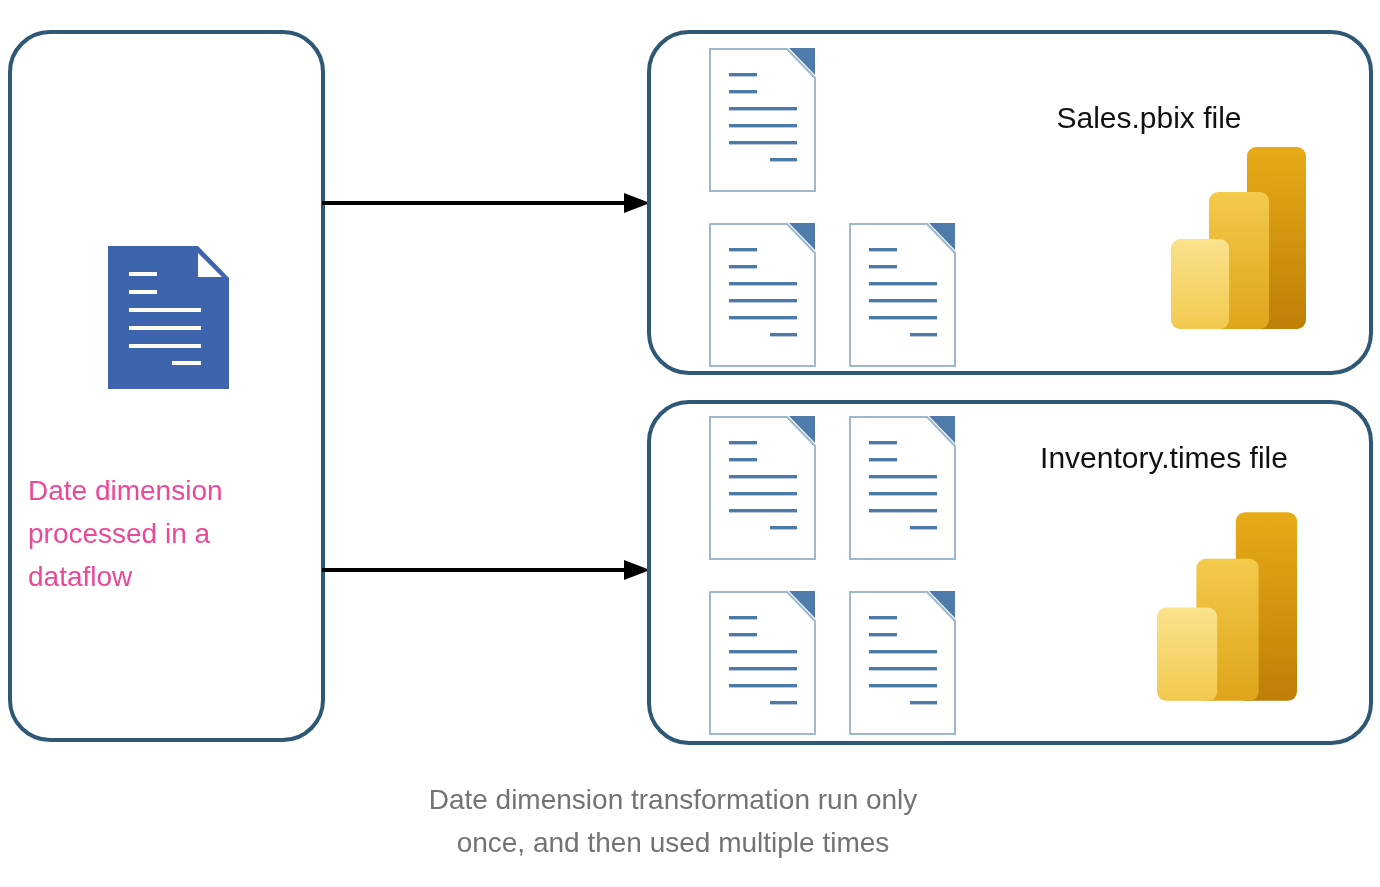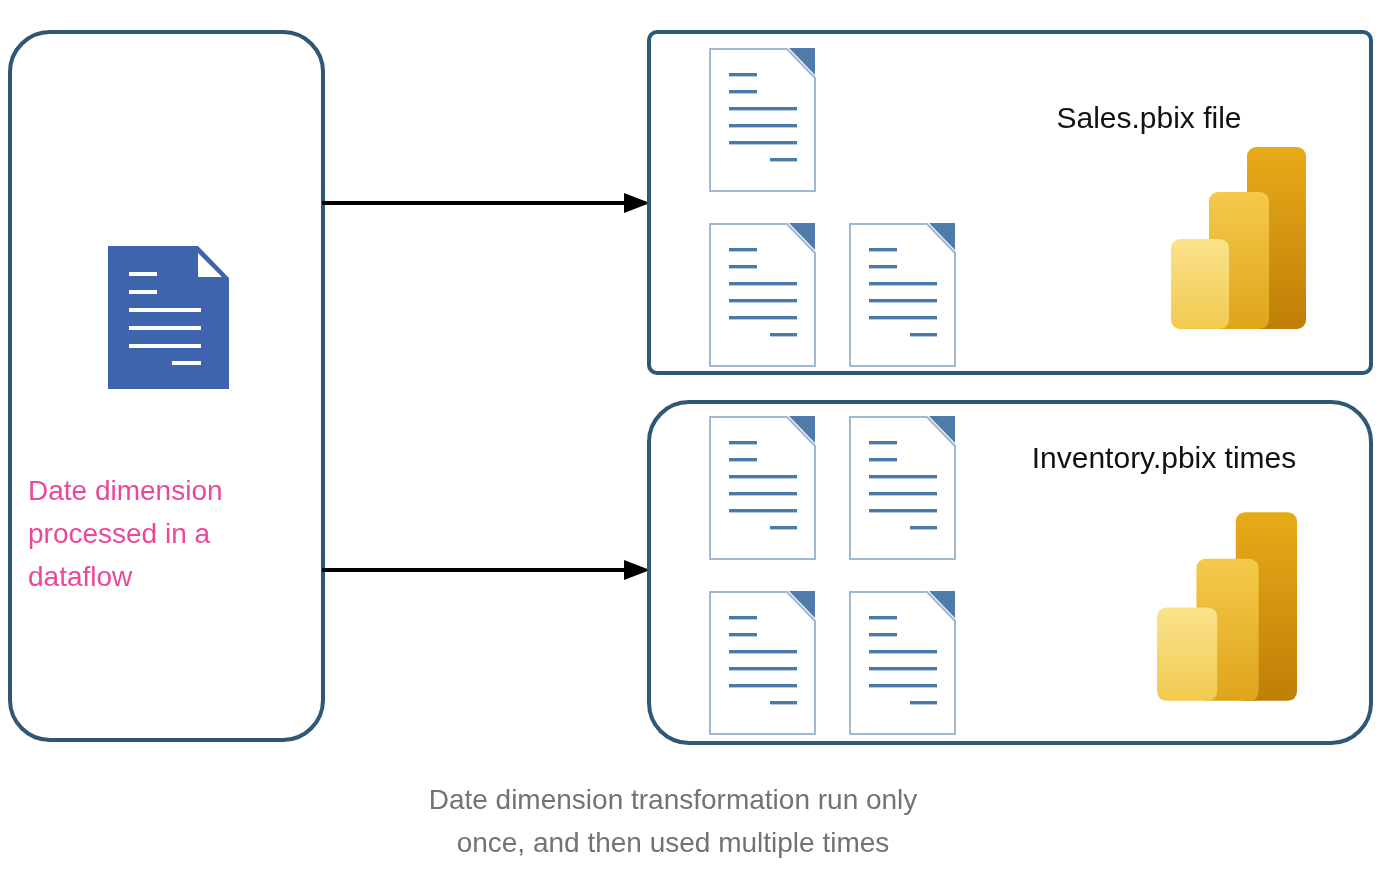--- a/index.html
+++ b/index.html
@@ -17,21 +17,21 @@
     color: #111111;
   }
   .box {
     position: absolute;
     background: #ffffff;
     border: 4px solid #2e5876;
     border-radius: 42px;
     box-sizing: border-box;
   }
   .left-box   { left: 8px;   top: 30px;  width: 317px; height: 712px; }
-  .sales-box  { left: 647px; top: 30px;  width: 726px; height: 345px; border-radius: 10px; }
+  .sales-box  { left: 647px; top: 30px;  width: 726px; height: 345px; }
   .inv-box    { left: 647px; top: 400px; width: 726px; height: 345px; }
 
   .abs { position: absolute; }
 
   .left-label {
     position: absolute;
     left: 16px;
     top: 435px;
     width: 260px;
     text-align: left;
@@ -163,21 +163,21 @@
       </svg>
     <svg class="abs" style="left:198px; top:12px;" width="108" height="144">
         <use href="#whitedoc"></use>
       </svg>
     <svg class="abs" style="left:58px; top:187px;" width="108" height="144">
         <use href="#whitedoc"></use>
       </svg>
     <svg class="abs" style="left:198px; top:187px;" width="108" height="144">
         <use href="#whitedoc"></use>
       </svg>
-    <div class="box-title inv-title">Inventory.pbix times</div>
+    <div class="box-title inv-title">Inventory.times file</div>
     <svg class="abs" style="left:506px; top:108px;" width="140" height="189">
         <use href="#pbilogo"></use>
       </svg>
   </div>
 
   <div class="caption">
     <div>Date dimension transformation run only</div>
     <div>once, and then used multiple times</div>
   </div>
 

